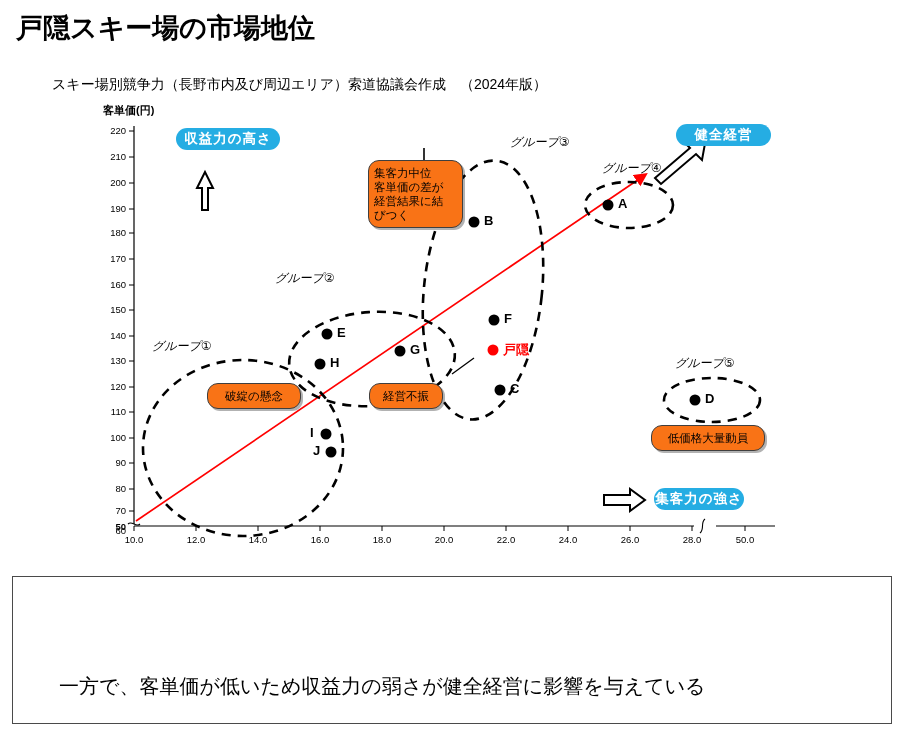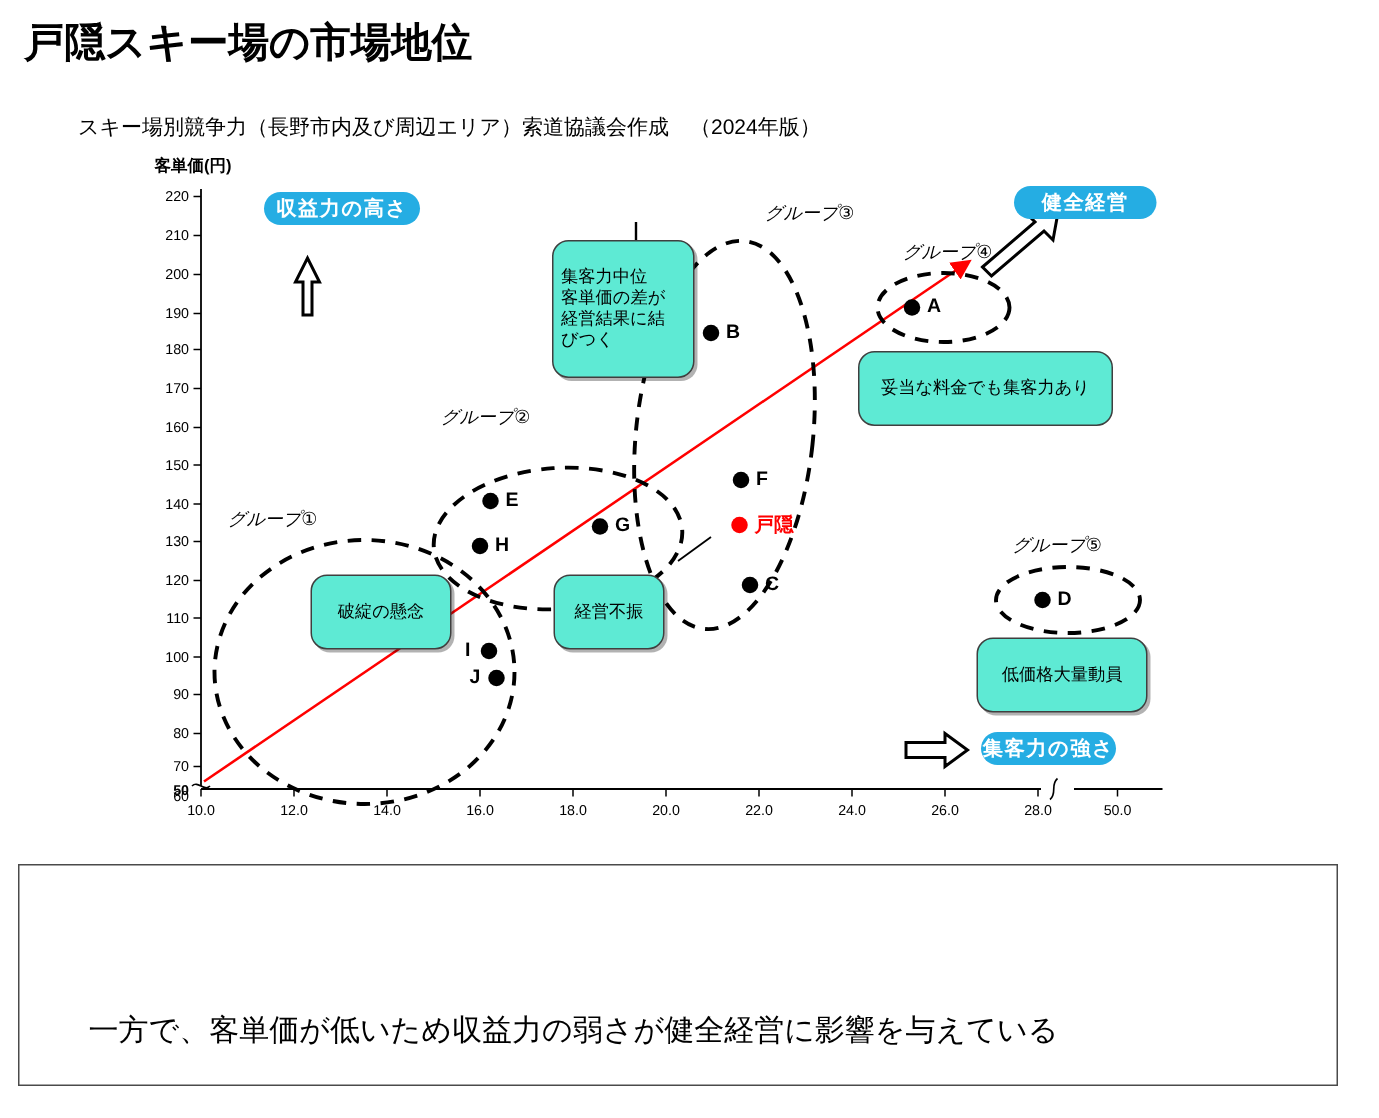--- a/index.html
+++ b/index.html
@@ -70,24 +70,24 @@
     font-weight: bold;
     text-align: center;
     line-height: 22px;
     height: 22px;
     letter-spacing: 1px;
     white-space: nowrap;
   }
 
   .callout {
     border: 1.3px solid #3f3f3f;
-    background: #5eead4;
+    background: #f97316;
     font-size: 11.5px;
     line-height: 14px;
-    padding: 17px 5px;
+    padding: 5px 5px;
     white-space: pre-line;
     box-shadow: 2px 2px 0 rgba(0,0,0,0.30);
   }
   .callout.plain { box-shadow: none; }
 
   .group-label {
     font-size: 12px;
     white-space: nowrap;
     font-style: italic;
   }
@@ -320,26 +320,25 @@
 
   <div class="ov callout" style="left:368px; top:60px; width:83px;">集客力中位
 客単価の差が
 経営結果に結
 びつく</div>
 
   <div class="ov callout" style="left:207px; top:283px; width:82px; text-align:center;">破綻の懸念</div>
 
   <div class="ov callout" style="left:369px; top:283px; width:62px; text-align:center;">経営不振</div>
 
-  <div class="ov callout plain" style="left:572px; top:134px; width:158px; text-align:center;">妥当な料金でも集客力あり</div>
 
   <div class="ov callout" style="left:651px; top:325px; width:102px; text-align:center;">低価格大量動員</div>
 
   <div class="ov group-label" style="left:152px; top:238px;">グループ①</div>
-  <div class="ov group-label" style="left:275px; top:170px;margin-left:19px;">グループ②</div>
+  <div class="ov group-label" style="left:275px; top:170px;">グループ②</div>
   <div class="ov group-label" style="left:510px; top:34px;">グループ③</div>
   <div class="ov group-label" style="left:602px; top:60px;">グループ④</div>
   <div class="ov group-label" style="left:675px; top:255px;">グループ⑤</div>
 
   <div class="ov pt-label" style="left:618px; top:96px;">A</div>
   <div class="ov pt-label" style="left:484px; top:113px;">B</div>
   <div class="ov pt-label" style="left:504px; top:211px;">F</div>
   <div class="ov pt-label red" style="left:503px; top:241px;">戸隠</div>
   <div class="ov pt-label" style="left:510px; top:281px;">C</div>
   <div class="ov pt-label" style="left:337px; top:225px;">E</div>

